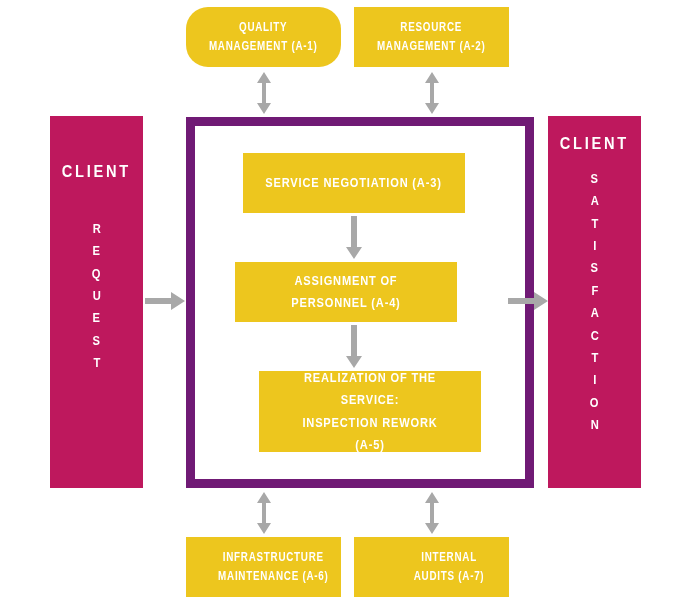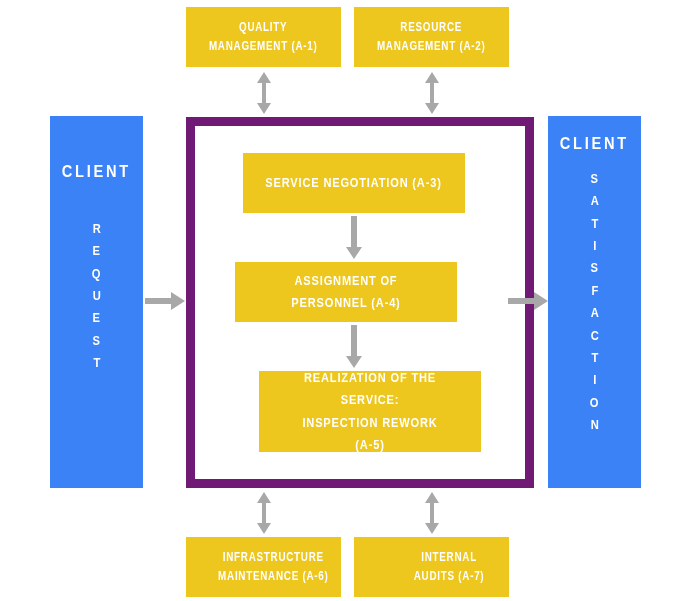--- a/index.html
+++ b/index.html
@@ -61,21 +61,21 @@
     width: 348px;
     height: 371px;
     border: 9px solid #701a75;
     background: #ffffff;
     box-sizing: border-box;
   }
 
   
   .client-panel {
     position: absolute;
-    background: #3b82f6;
+    background: #be185d;
     box-sizing: border-box;
     display: flex;
     flex-direction: column;
     align-items: center;
   }
   .client-head {
     color: #ffffff;
     font-family: "Liberation Sans", sans-serif;
     font-weight: 700;
     font-size: 17px;
@@ -102,21 +102,21 @@
   .arrow {
     position: absolute;
   }
   .arrow svg { display: block; }
 </style>
 </head>
 <body>
 
 <div id="canvas">
 
-  <div class="ybox satellite" style="left:186px; top:7px; width:155px; height:60px;">
+  <div class="ybox satellite" style="left:186px; top:7px; width:155px; height:60px;border-radius:22px;">
     <div class="boxlabel">QUALITY
 MANAGEMENT (A-1)</div>
   </div>
 
   <div class="ybox satellite" style="left:354px; top:7px; width:155px; height:60px;">
     <div class="boxlabel">RESOURCE
 MANAGEMENT  (A-2)</div>
   </div>
 
   <div class="arrow" style="left:255px; top:72px;">

